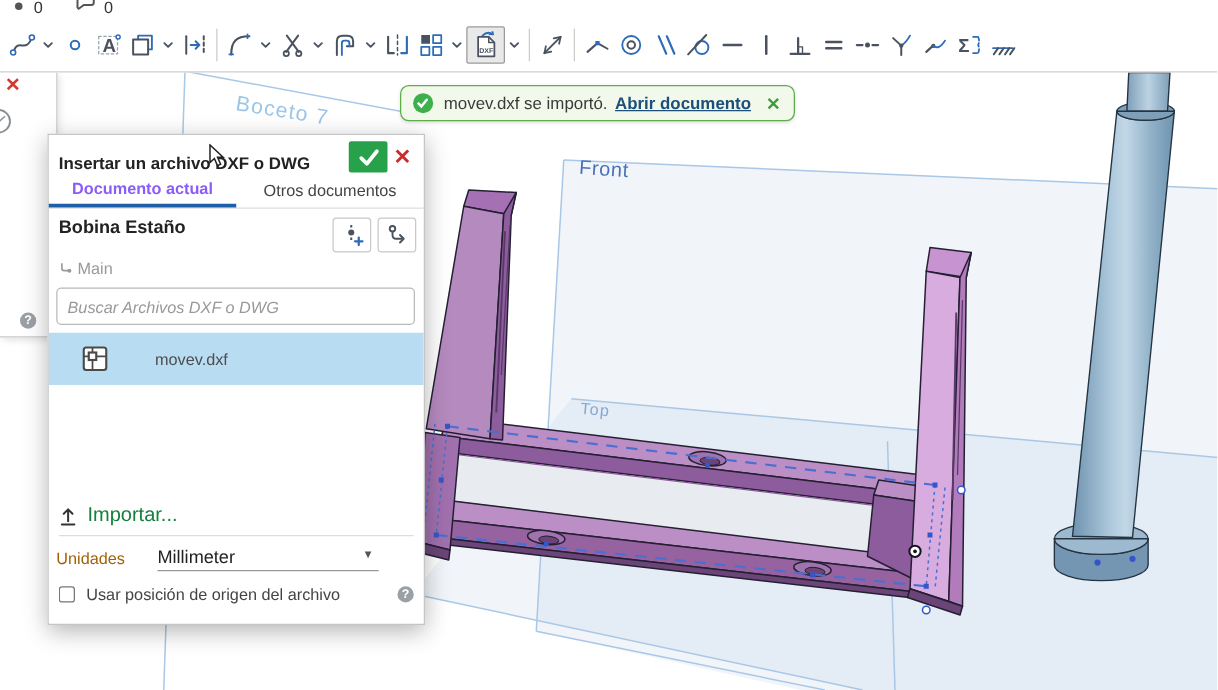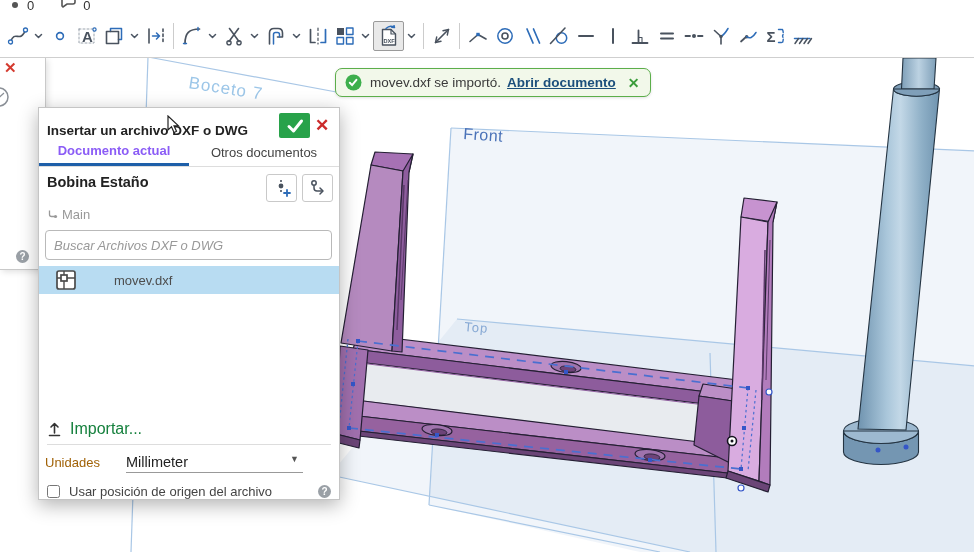--- a/index.html
+++ b/index.html
@@ -30,21 +30,21 @@
   #left-panel { position:absolute; left:0; top:58px; width:46px; height:212px; background:#fff;
     border-right:1px solid #c9c9c9; border-bottom:1px solid #c9c9c9;
     box-shadow:2px 2px 6px rgba(0,0,0,0.12); z-index:20; overflow:hidden; }
   #left-panel .close-x { position:absolute; left:4px; top:1px; color:#d43a2f; font-size:15px; font-weight:bold; }
   #left-panel .part-circle { position:absolute; left:-12px; top:28px; }
   .help-circle { width:13px; height:13px; border-radius:50%; background:#9aa0a6; color:#fff;
     font-size:10px; font-weight:bold; display:flex; align-items:center; justify-content:center; }
   #left-panel .help-circle { position:absolute; left:16px; top:192px; }
 
   
-  #toast { position:absolute; left:335px; top:68px; height:29px; background:#f2f8ea;
+  #toast { position:absolute; left:320px; top:68px; height:29px; background:#f2f8ea;
     border:1.5px solid #5cae4a; border-radius:7px; z-index:30; display:flex; align-items:center;
     padding:0 10px 0 9px; box-shadow:0 1px 3px rgba(0,0,0,0.12); }
   #toast .msg { font-size:13.5px; color:#3a3a3a; margin-left:8px; }
   #toast .link { font-size:13.5px; color:#1c4f7c; font-weight:bold; text-decoration:underline; margin-left:6px; }
   #toast .close { color:#3a9c3a; font-size:14px; font-weight:bold; margin-left:12px; }
 
   
   #dialog { position:absolute; left:38px; top:107px; width:302px; height:393px; background:#fff;
     border:1px solid #c5c5c5; box-shadow:0 5px 18px rgba(0,0,0,0.3); z-index:25;
     display:flex; flex-direction:column; }
@@ -63,33 +63,33 @@
   #dlg-wsrow { display:flex; align-items:center; margin-top:17px; color:#999; font-size:13px; }
   #dlg-wsrow svg { margin-right:4px; }
   .hdr-btn { width:31px; height:28px; border:1px solid #c9c9c9; border-radius:3px; background:#fff;
     display:flex; align-items:center; justify-content:center; margin-left:5px; }
   #dlg-search { margin:4px 7px 6px 6px; height:30px; border:1px solid #b9b9b9; border-radius:4px;
     display:flex; align-items:center; padding:0 8px; }
   #dlg-search input { border:none; outline:none; width:100%; font-size:13px; font-style:italic;
     color:#555; font-family:"Liberation Sans", sans-serif; background:transparent; }
   #dlg-search input::placeholder { color:#999; font-style:italic; }
   #dlg-list { flex:1; overflow:hidden; }
-  .file-row { height:28px; display:flex; align-items:center; padding-left:14px; }
+  .file-row { height:42px; display:flex; align-items:center; padding-left:24px; }
   .file-row.selected { background:#b8dcf2; }
   .file-row .fname { font-size:13px; color:#4d4d4d; margin-left:35px; }
   #dlg-import { display:flex; align-items:center; padding:3px 8px 6px 8px; }
   #dlg-import .imp-label { font-size:16px; color:#15803d; margin-left:8px; }
   #dlg-import-divider { height:1px; background:#ddd; margin:0 8px; }
   #dlg-units { display:flex; align-items:flex-end; padding:9px 8px 2px 6px; }
   #dlg-units .units-label { font-size:13px; color:#a16207; padding-bottom:3px; }
   #units-select { flex:1; margin-left:26px; margin-right:28px; border-bottom:1px solid #999;
     display:flex; align-items:flex-start; padding-bottom:2px; }
   #units-select .units-value { flex:1; font-size:14.5px; color:#222; }
   #units-select .caret { font-size:9px; color:#555; padding-right:4px; }
-  #dlg-origin { display:flex; align-items:center; padding:9px 8px 0 8px; }
+  #dlg-origin { display:flex; align-items:center; padding:9px 8px 16px 8px; }
   #dlg-origin input { width:13px; height:13px; margin:0; }
   #dlg-origin .origin-label { font-size:13px; color:#444; margin-left:9px; flex:1; }
 
   
   #cursor { position:absolute; left:167px; top:115px; z-index:50; }
 </style>
 </head>
 <body>
 
 <div id="stage">

